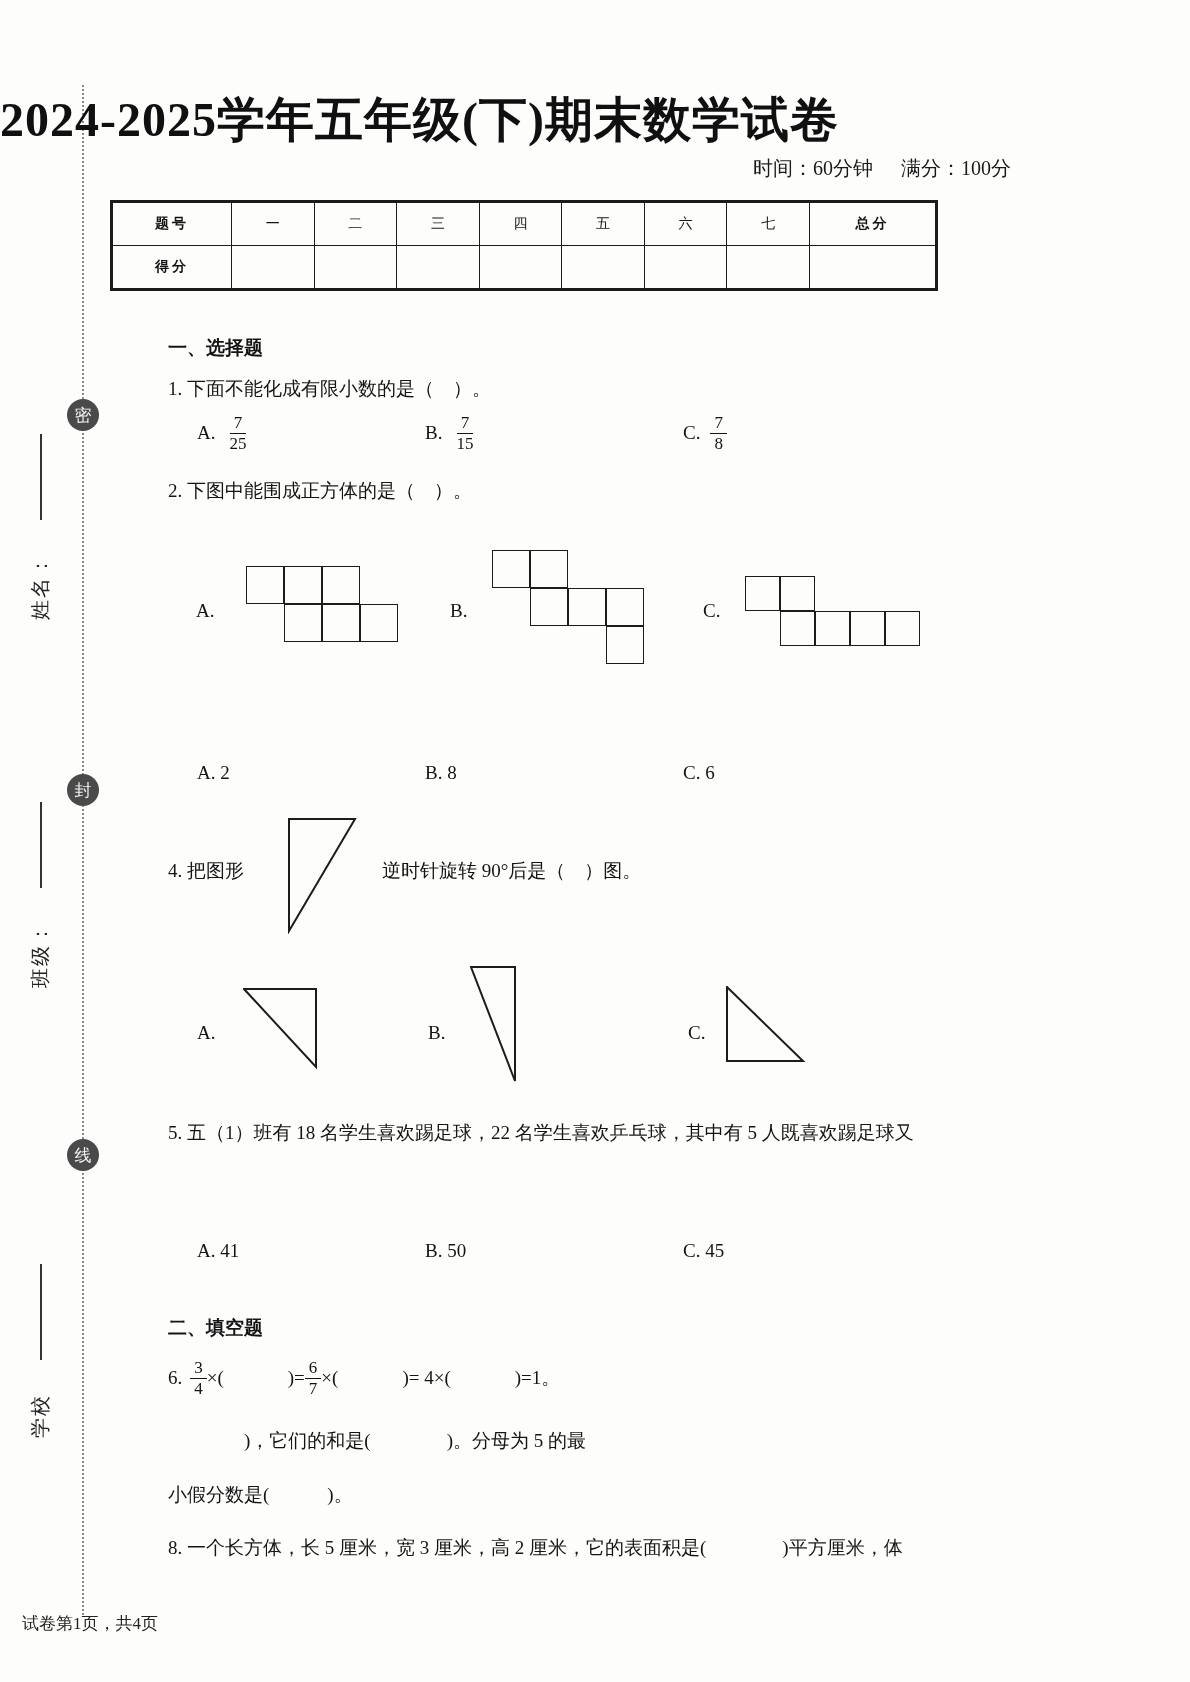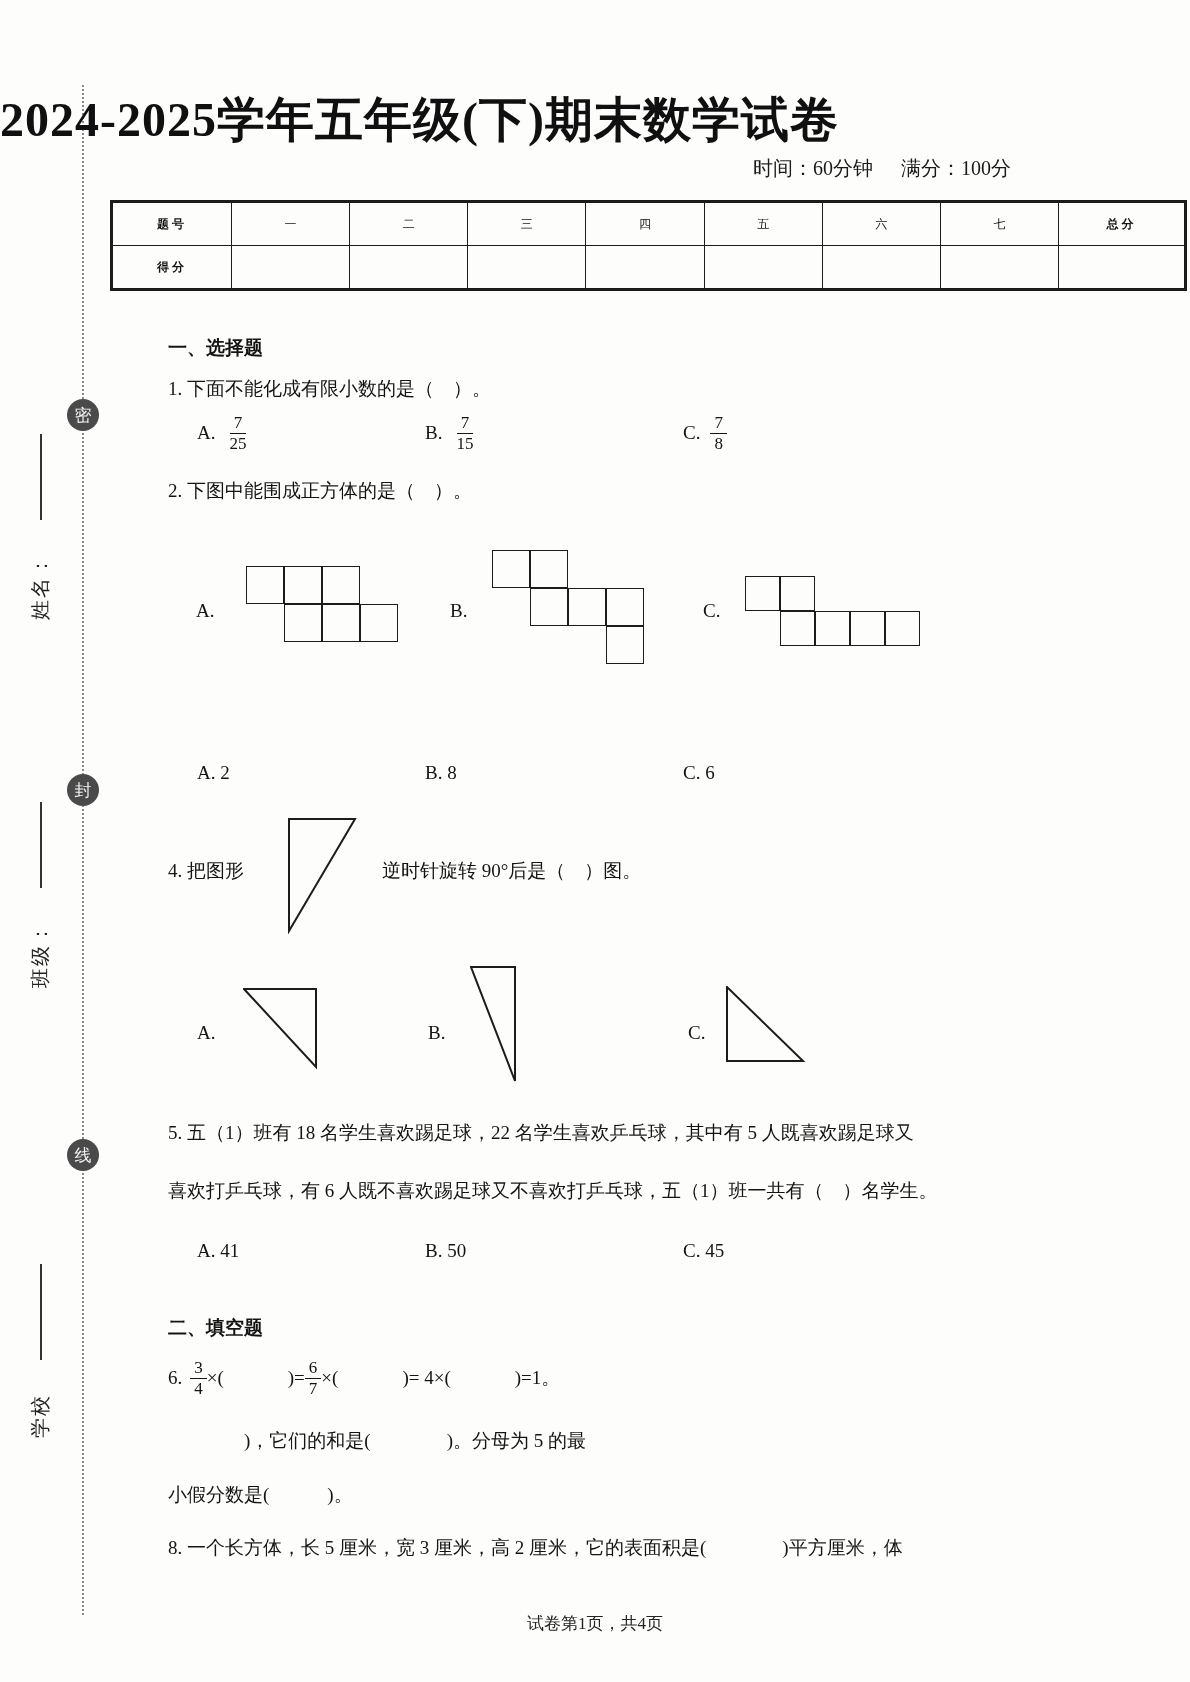--- a/index.html
+++ b/index.html
@@ -32,23 +32,23 @@
   .title{
     position:absolute;left:0;right:0;top:88px;text-align:left;
     font-size:48px;font-weight:bold;letter-spacing:1px;color:#101010;
   }
   .meta{
     position:absolute;left:753px;top:155px;font-size:20px;white-space:nowrap;color:#1a1a1a;
   }
   .meta span{margin-right:28px;}
   
   table.score{
-    position:absolute;left:110px;top:200px;width:1077px;height:84px;
+    position:absolute;left:110px;top:200px;width:828px;height:84px;
     border-collapse:collapse;table-layout:fixed;
-    font-size:12px;color:#141414;
+    font-size:14px;color:#141414;
   }
   table.score td{
     border:1.6px solid #1c1c1c;text-align:center;height:42px;padding:0;
   }
   table.score{border:3px solid #1c1c1c;}
   td.bold{font-weight:bold;font-family:"Liberation Sans", sans-serif;letter-spacing:3px;}
   
   .line{position:absolute;font-size:19px;white-space:nowrap;color:#141414;}
   .heading{font-weight:bold;font-family:"Liberation Sans", sans-serif;font-size:19px;}
   .opt-label{margin-right:10px;}
@@ -58,22 +58,22 @@
   .frac .den{padding:0 4px;}
   .qline-flex{position:absolute;display:flex;align-items:center;font-size:19px;white-space:nowrap;color:#141414;}
   .blank{display:inline-block;width:64px;}
   .blank2{display:inline-block;width:76px;}
   .blank3{display:inline-block;width:58px;}
   
   .net{position:absolute;}
   .net-cell{position:absolute;border:1.6px solid #1c1c1c;box-sizing:border-box;background:transparent;}
   .tri{position:absolute;}
   .footer{
-    position:absolute;left:0;right:0;top:1612px;text-align:center;
-    font-size:17px;color:#232323;
+    position:absolute;left:0;right:0;top:1612px;
+    font-size:17px;color:#232323;padding-left:22px;
   }
 </style>
 </head>
 <body>
 
 <div class="page">
 
   <div class="dotted-line"></div>
 
   <div class="seal" style="top:399px">
@@ -206,21 +206,20 @@
     <polygon fill="none" stroke="#1c1c1c" stroke-width="2" points="1,1 73,1 73,79"></polygon>
   </svg>
   <svg class="tri" style="left:470px;top:966px" width="48" height="118">
     <polygon fill="none" stroke="#1c1c1c" stroke-width="2" points="1,1 45,1 45,115"></polygon>
   </svg>
   <svg class="tri" style="left:726px;top:986px" width="80" height="78">
     <polygon fill="none" stroke="#1c1c1c" stroke-width="2" points="1,1 1,75 77,75"></polygon>
   </svg>
 
   <div class="line" style="left:168px;top:1120px">5. 五（1）班有 18 名学生喜欢踢足球，22 名学生喜欢乒乓球，其中有 5 人既喜欢踢足球又</div>
-  <div class="line" style="left:168px;top:1178px">喜欢打乒乓球，有 6 人既不喜欢踢足球又不喜欢打乒乓球，五（1）班一共有（　）名学生。</div>
   <div class="line" style="left:197px;top:1240px">A. 41</div>
   <div class="line" style="left:425px;top:1240px">B. 50</div>
   <div class="line" style="left:683px;top:1240px">C. 45</div>
 
   <div class="line heading" style="left:168px;top:1315px">二、填空题</div>
 
   <div class="qline-flex" style="left:168px;top:1358px">
     <span style="margin-right:8px">6.</span>
     <span class="frac">
       <span class="num">3</span>

